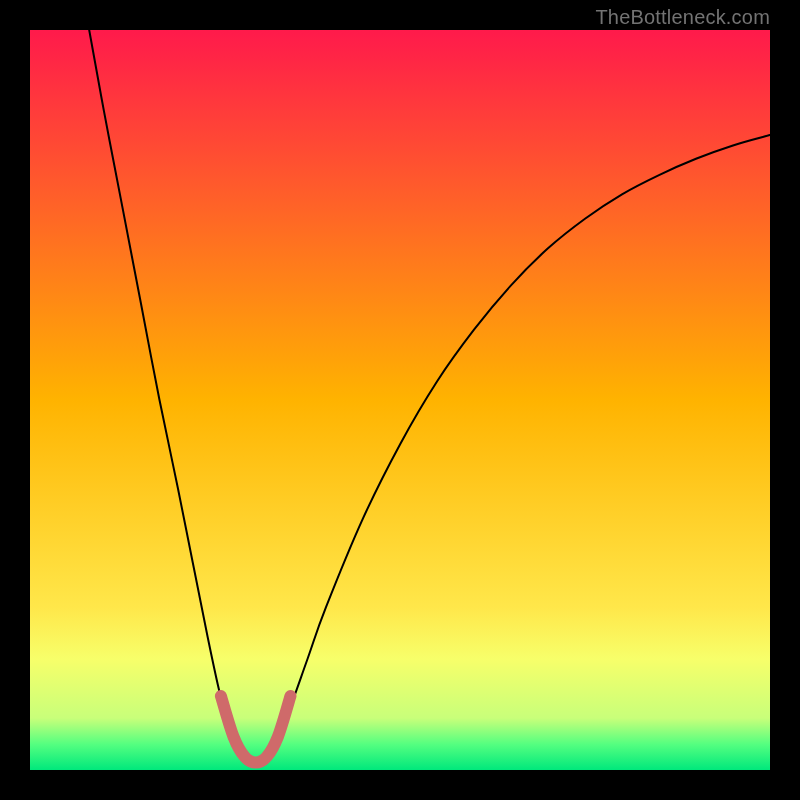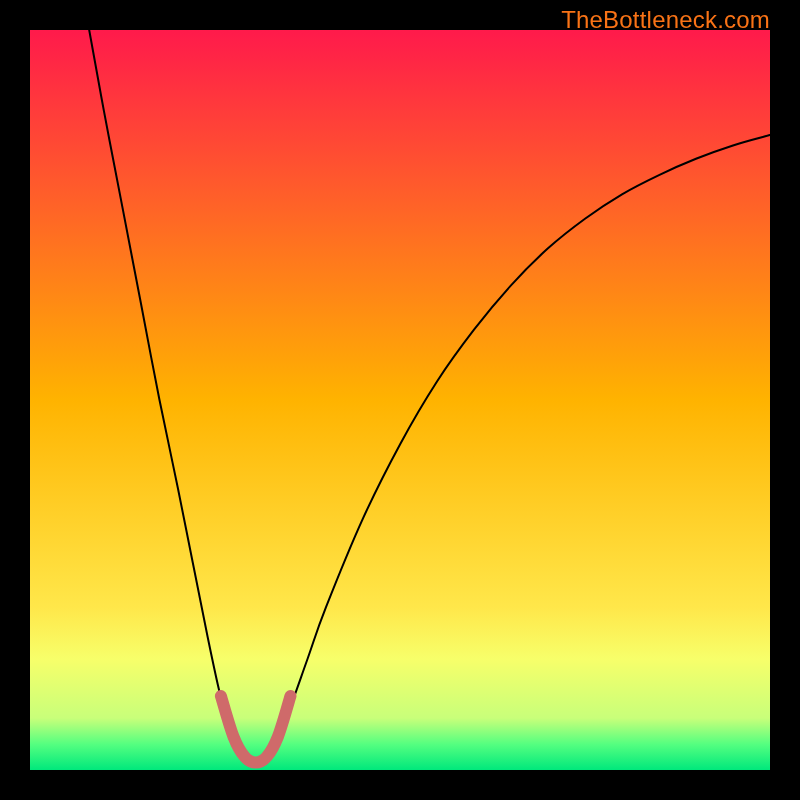--- a/index.html
+++ b/index.html
@@ -23,22 +23,22 @@
     position: absolute;
     left: 0;
     top: 0;
     width: 740px;
     height: 740px;
   }
   .watermark {
     position: absolute;
     top: 6px;
     right: 30px;
-    color: #f97316;
-    font-size: 24px;
+    color: #737373;
+    font-size: 20px;
     font-weight: 500;
     letter-spacing: 0.2px;
   }
   svg { display: block; }
 </style>
 </head>
 <body>
 
 <div class="watermark">TheBottleneck.com</div>
 

